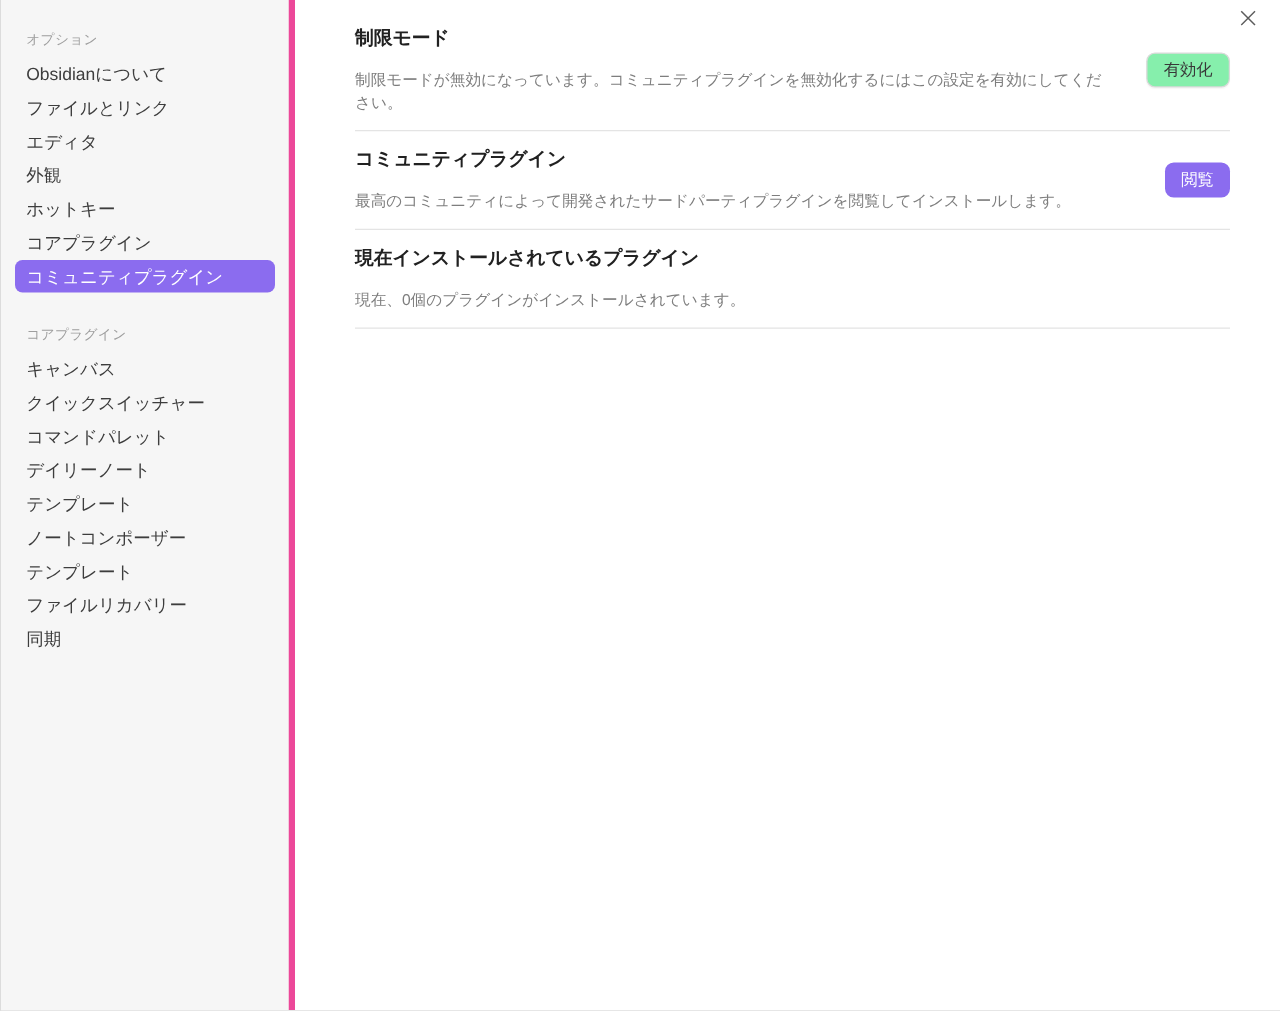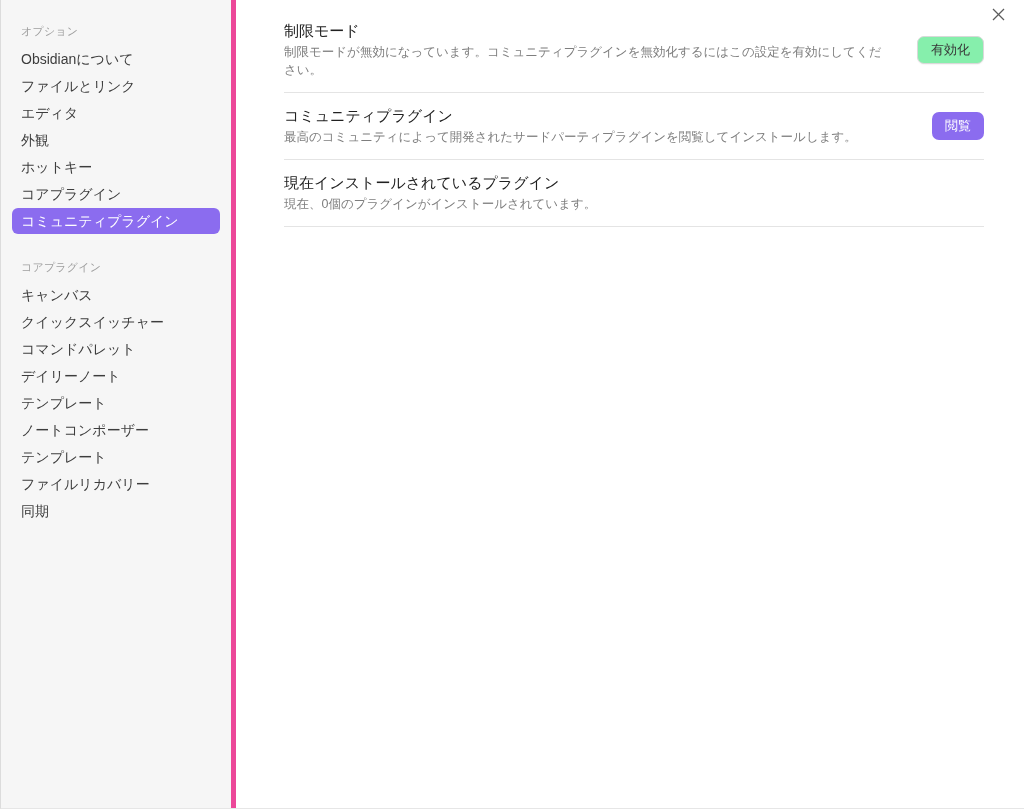--- a/index.html
+++ b/index.html
@@ -23,22 +23,22 @@
   .content { flex:1; position:relative; background:#fff; padding:0 40px 0 48px; }
   .close-btn { position:absolute; top:4px; right:16px; width:20px; height:20px;
     background:none; border:none; cursor:pointer; display:flex;
     align-items:center; justify-content:center; padding:0; }
   .close-btn svg { display:block; }
 
   .setting-item { display:flex; align-items:center; justify-content:space-between;
     gap:24px; padding:12px 0 13px 0; border-bottom:1px solid #e4e4e4; }
   .setting-item.first { padding-top:20px; }
   .setting-info { flex:1; min-width:0; }
-  .setting-name { font-size:15px; line-height:21px; color:#212121; font-weight:400; }
-  .setting-desc { font-size:12.5px; line-height:18px; color:#7e7e7e; margin-top:2px; }
+  .setting-name { font-size:15px; line-height:21px; color:#212121; font-weight:700; }
+  .setting-desc { font-size:12.5px; line-height:18px; color:#7e7e7e; margin-top:14px; }
 
   .btn { font-size:13px; height:28px; padding:0 13px; border-radius:7px;
     cursor:pointer; white-space:nowrap; flex:none;
     font-family:"Liberation Sans", sans-serif; }
   .btn-default { background:#86efac; border:1px solid #d9d9d9; color:#383838;
     box-shadow:0 1px 1px rgba(0,0,0,0.04); }
   .btn-accent { background:#8b6cef; border:none; color:#ffffff; font-weight:500;text-align:right; }
 </style>
 </head>
 <body>

